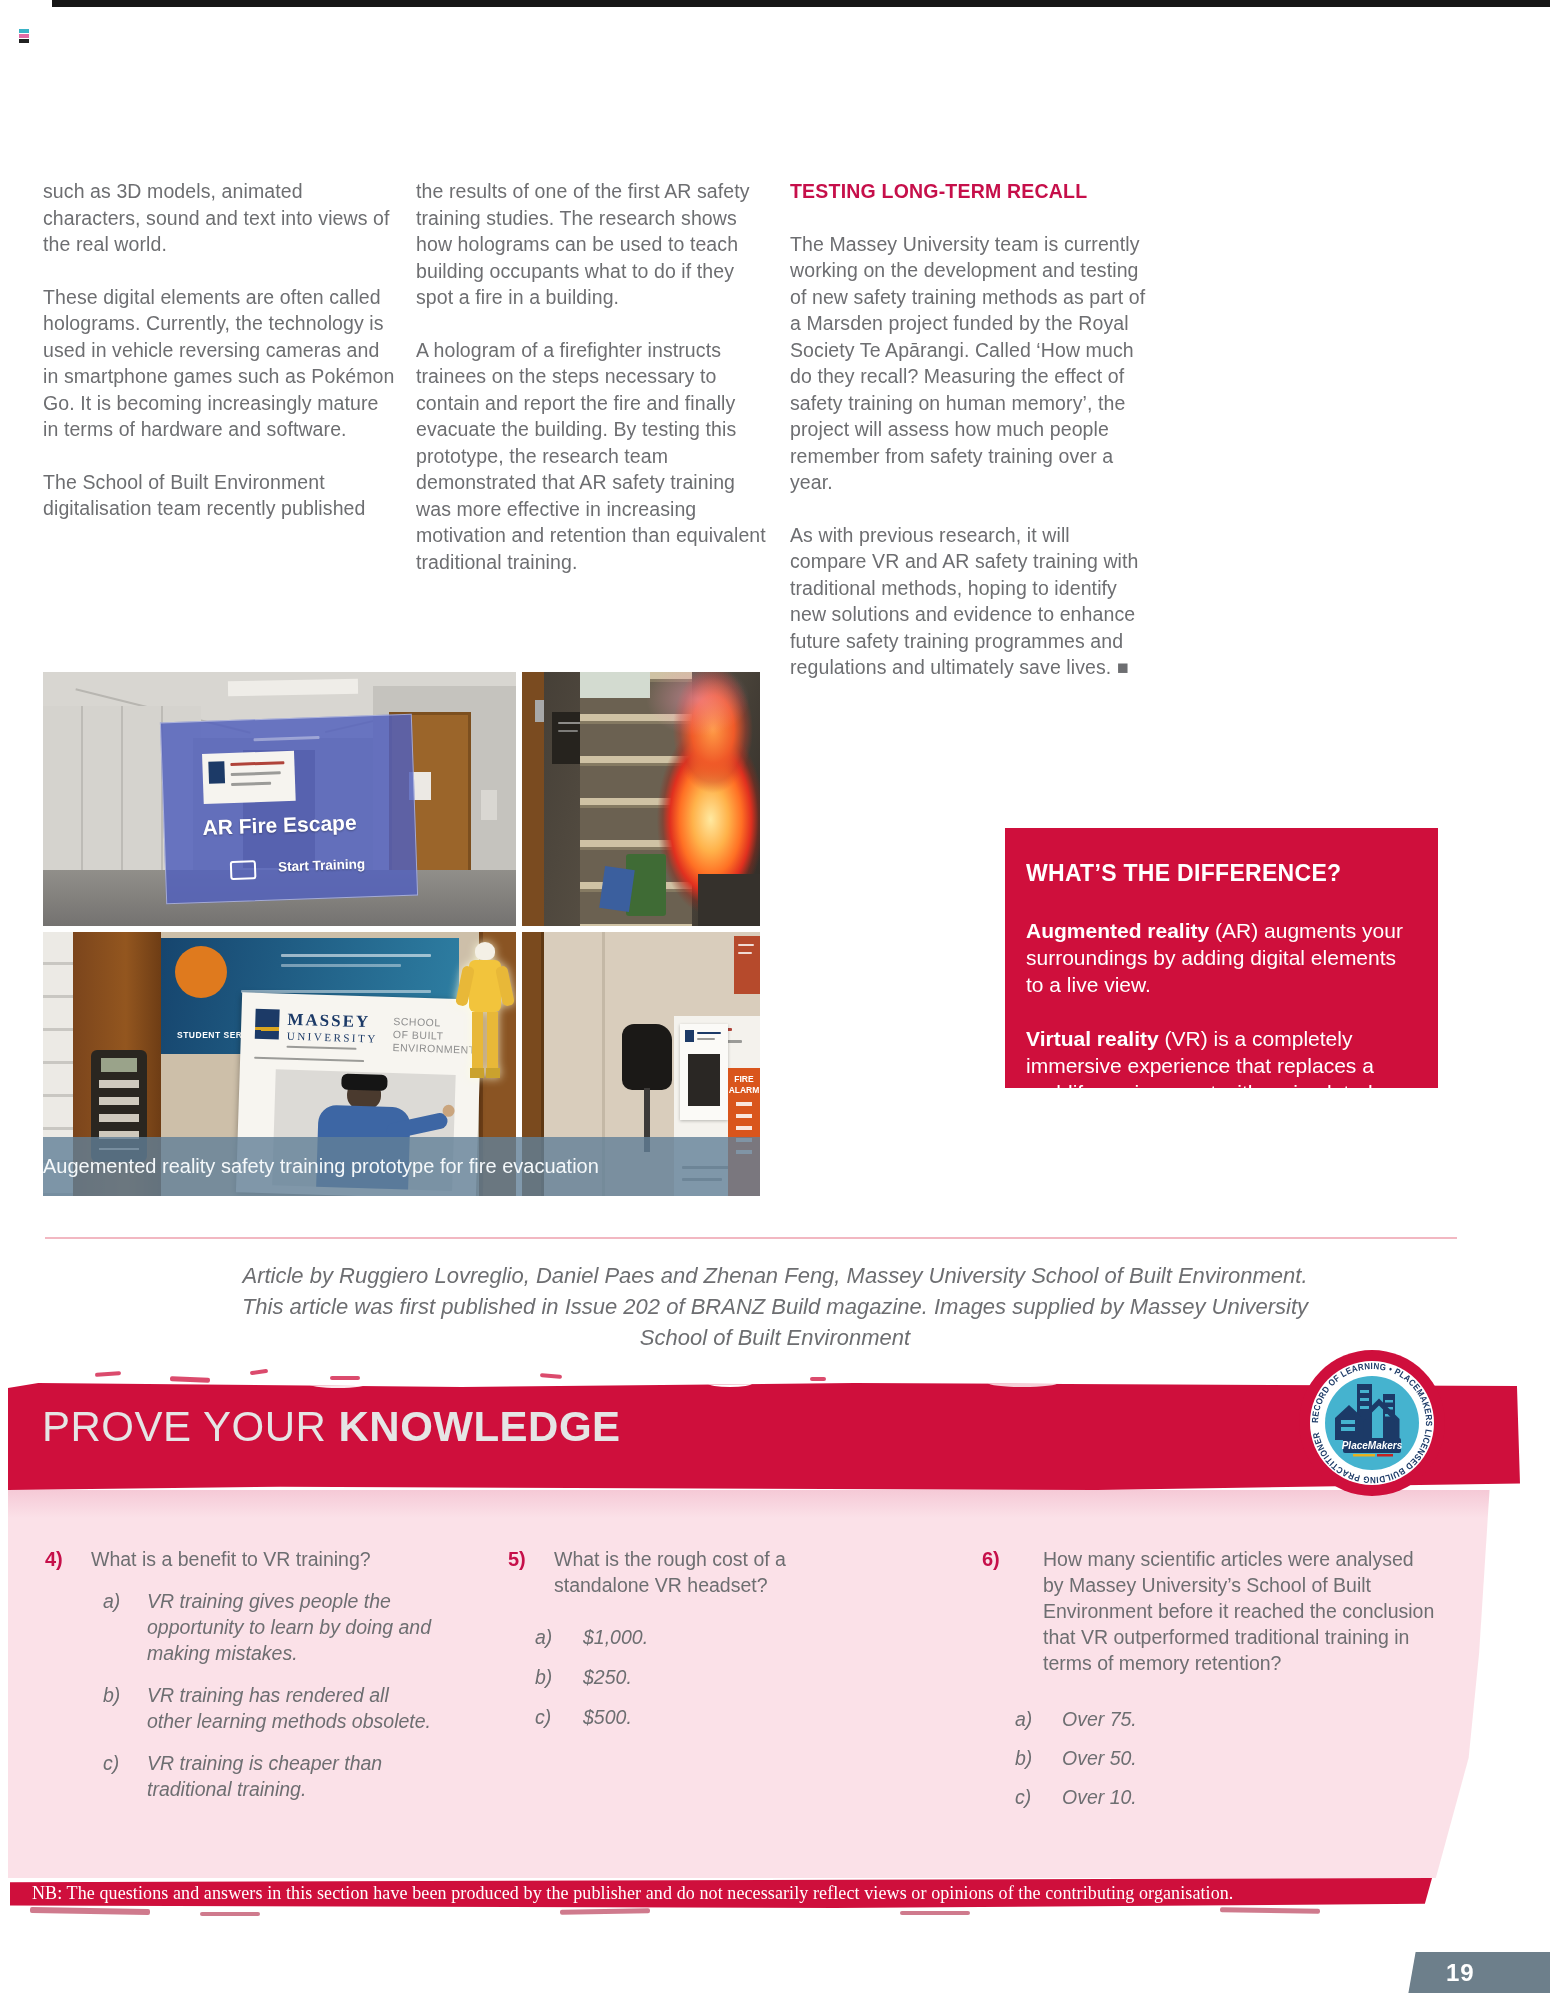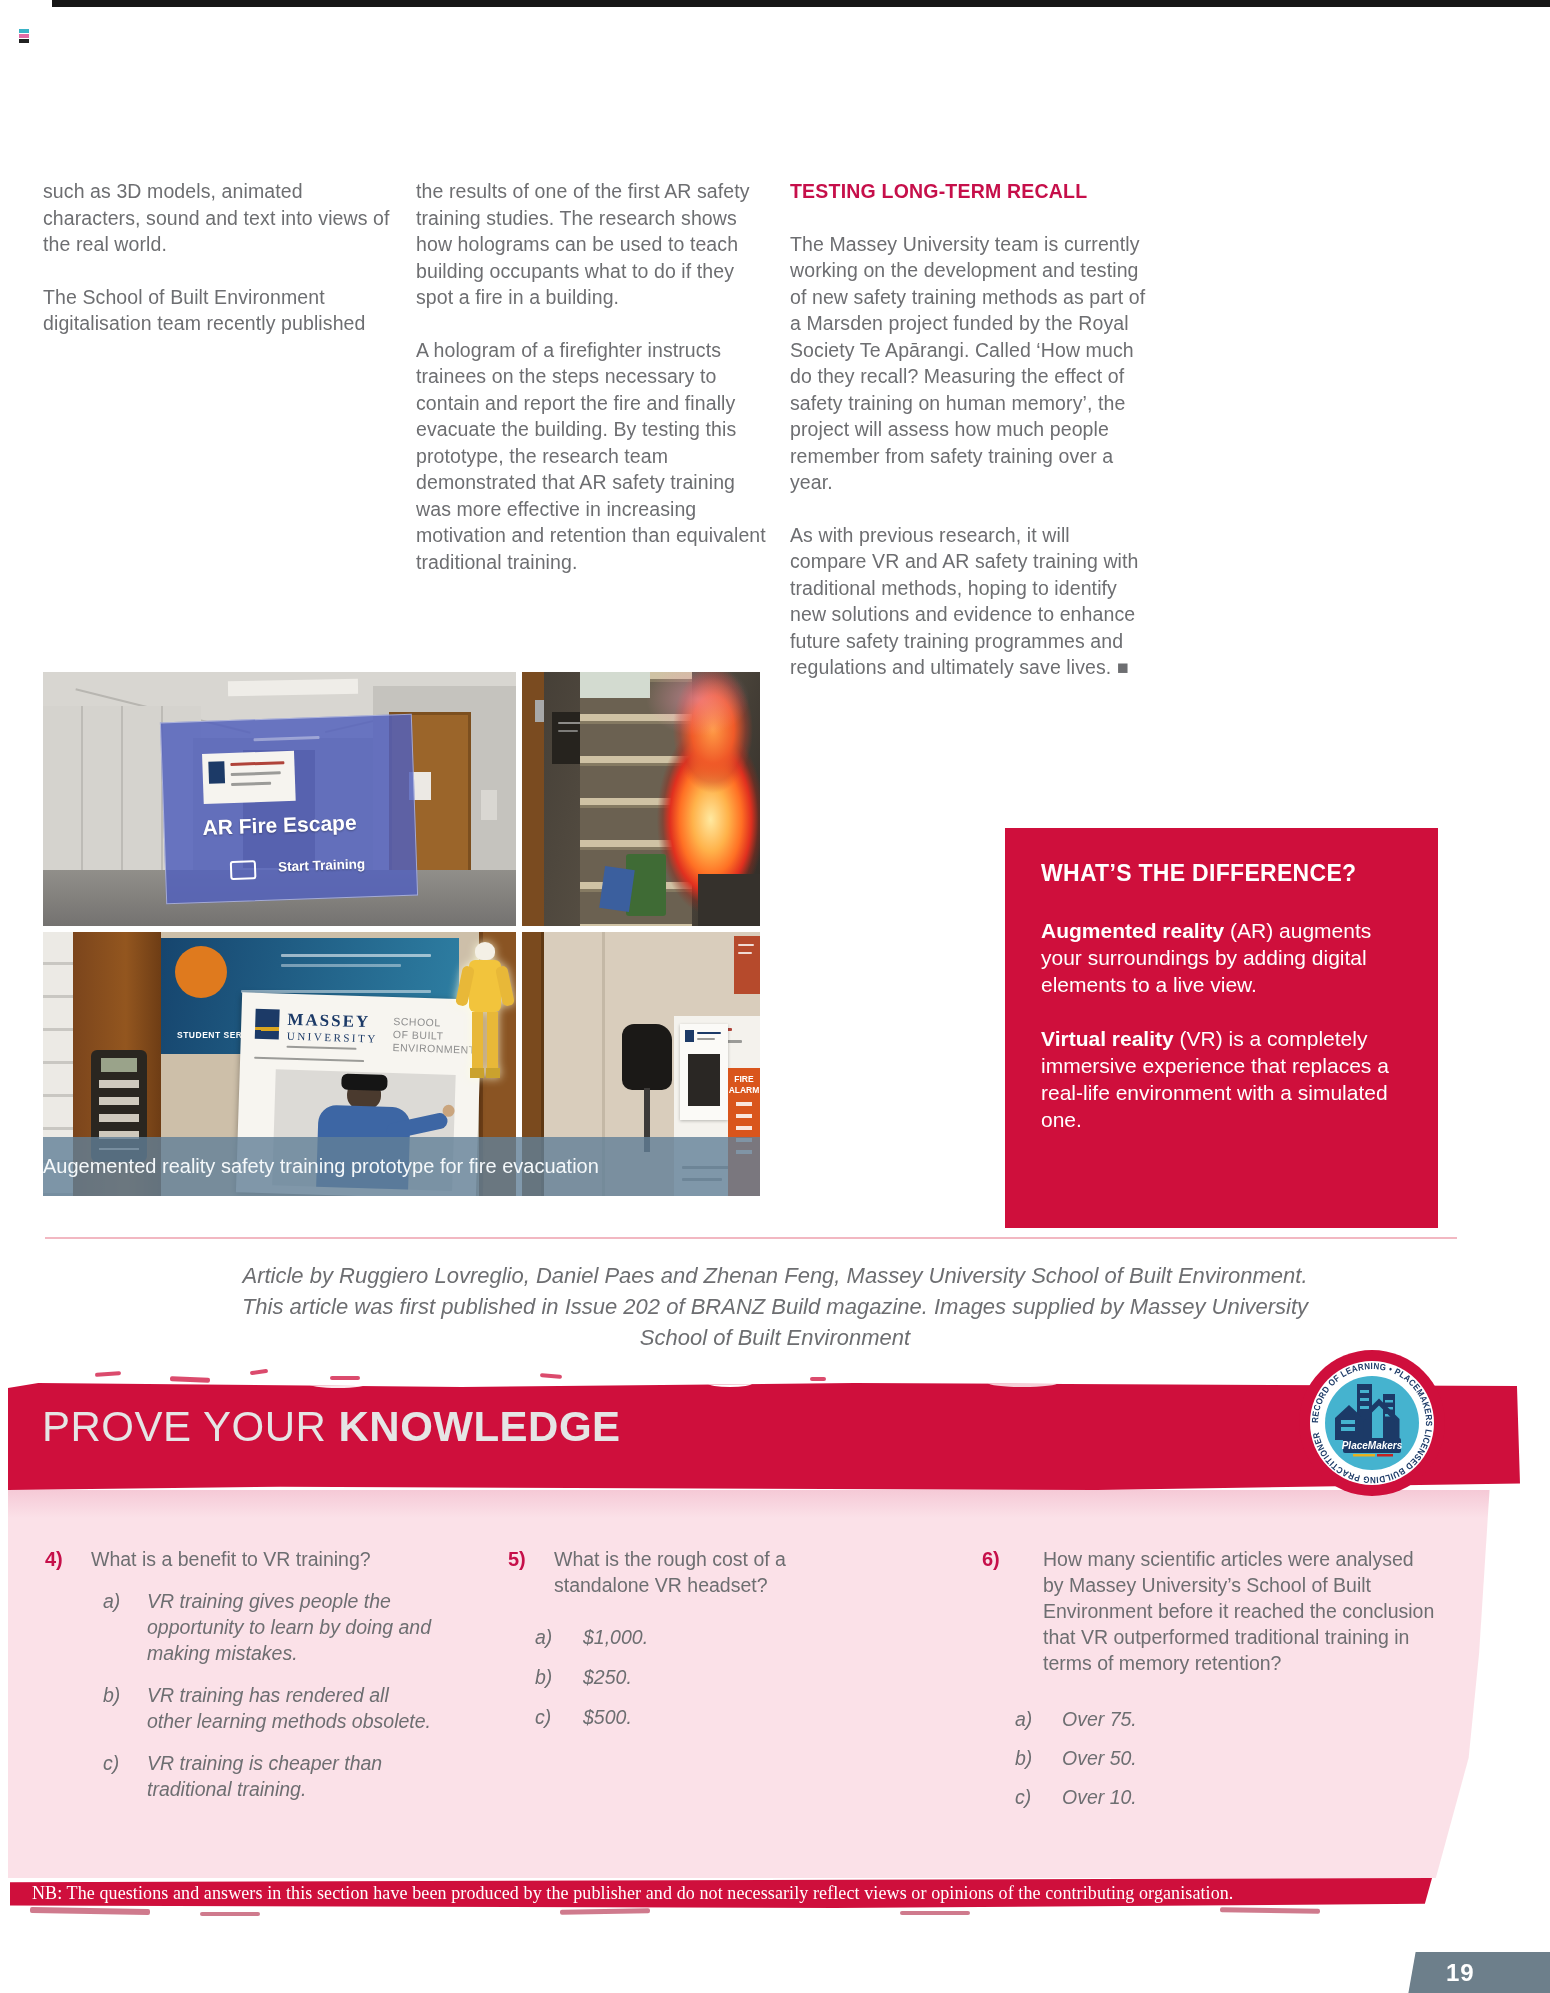--- a/index.html
+++ b/index.html
@@ -9,22 +9,22 @@
   
   .col{position:absolute;top:178px;color:#6d6e71;font-size:19.5px;line-height:26.5px;letter-spacing:.1px;}
   .col p{margin:0 0 26px 0;}
   .col-head{color:#c60f4a;font-weight:bold;margin:0 0 1px 0;letter-spacing:.2px;}
   
   #figure{position:absolute;left:43px;top:672px;width:717px;height:524px;background:#fff;}
   .photo{position:absolute;overflow:hidden;}
   .caption-bar{position:absolute;left:0;top:465px;width:717px;height:59px;
       background:rgba(98,127,151,.8);color:#f4f8fa;font-size:20px;line-height:59px;text-align:left;z-index:40;}
   
-  #diffbox{position:absolute;left:1005px;top:828px;width:433px;height:400px;background:#cf0f3c;color:#fff;
-      box-sizing:border-box;padding:32px 28px 0 36px;}
+  #diffbox{position:absolute;left:1005px;top:828px;width:433px;height:260px;background:#cf0f3c;color:#fff;
+      box-sizing:border-box;padding:32px 28px 0 21px;}
   #diffbox h3{margin:0 0 30px 0;font-size:23px;letter-spacing:.3px;}
   #diffbox p{margin:0 0 27px 0;font-size:21px;line-height:27px;}
   #diffbox .term{font-weight:bold;text-align:center;}
   
   #attr{position:absolute;left:120px;top:1260px;width:1310px;text-align:center;color:#6d6e71;
       font-style:italic;font-size:22px;line-height:31px;}
   
   #banner{position:absolute;left:8px;top:1383px;width:1512px;height:107px;background:#cf0f3c;
       clip-path:polygon(0 5px,2% 0,30% 4px,56% 0,99.8% 3px,100% 94%,72% 100%,18% 97%,0 100%);}
   #banner .title{position:absolute;left:34px;top:20px;color:#e5e5e5;font-size:42px;letter-spacing:.5px;}
@@ -63,20 +63,21 @@
 
   <div class="abs" style="left:52px;top:0;width:1498px;height:7px;background:#161616;"></div>
   <div class="abs" style="left:19px;top:29px;width:10px;height:15px;">
     <div style="height:4px;background:#3ab3c6;margin-bottom:1px;"></div>
     <div style="height:4px;background:#e26aa4;margin-bottom:1px;"></div>
     <div style="height:4px;background:#222;"></div>
   </div>
 
   <div class="col" style="left:43px;width:352px;">
     <p>such as 3D models, animated characters, sound and text into views of the real world.</p>
+    <p>These digital elements are often called holograms. Currently, the technology is used in vehicle reversing cameras and in smartphone games such as Pokémon Go. It is becoming increasingly mature in terms of hardware and software.</p>
     <p>The School of Built Environment digitalisation team recently published</p>
   </div>
   <div class="col" style="left:416px;width:352px;">
     <p>the results of one of the first AR safety training studies. The research shows how holograms can be used to teach building occupants what to do if they spot a fire in a building.</p>
     <p>A hologram of a firefighter instructs trainees on the steps necessary to contain and report the fire and finally evacuate the building. By testing this prototype, the research team demonstrated that AR safety training was more effective in increasing motivation and retention than equivalent traditional training.</p>
   </div>
   <div class="col" style="left:790px;width:356px;">
     <p class="col-head">TESTING LONG-TERM RECALL</p>
     <p>The Massey University team is currently working on the development and testing of new safety training methods as part of a Marsden project funded by the Royal Society Te Apārangi. Called ‘How much do they recall? Measuring the effect of safety training on human memory’, the project will assess how much people remember from safety training over a year.</p>
     <p>As with previous research, it will compare VR and AR safety training with traditional methods, hoping to identify new solutions and evidence to enhance future safety training programmes and regulations and ultimately save lives. ■</p>

